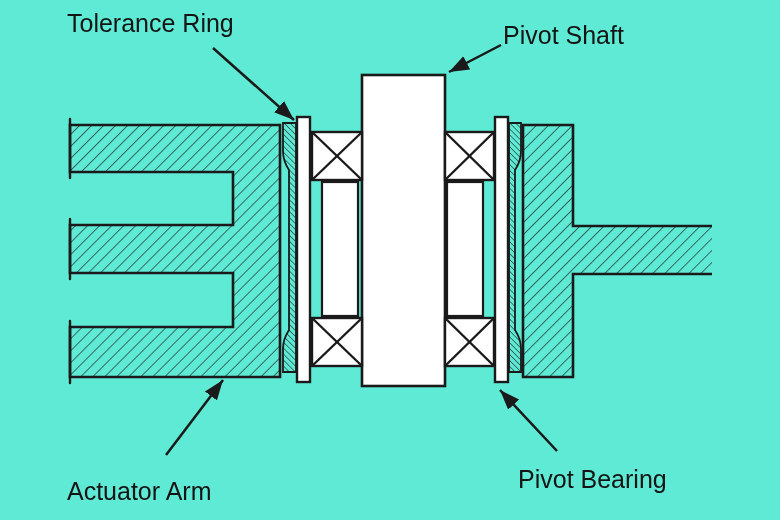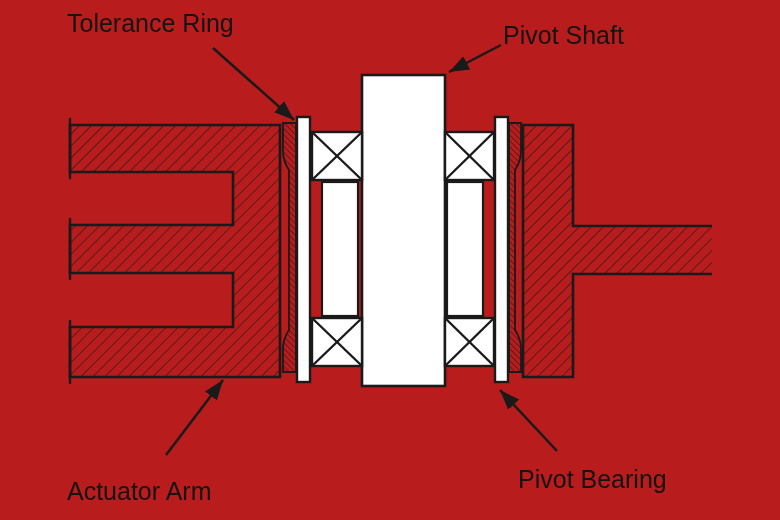--- a/index.html
+++ b/index.html
@@ -1,19 +1,19 @@
 <!DOCTYPE html>
 <html><head>
 <meta charset="utf-8">
 <style>
   html,body{margin:0;padding:0;background:#ffffff;}
   .canvas{
     position:relative;
     width:780px;height:520px;
-    background:#b91c1c;
+    background:#5eead4;
     font-family:"Liberation Sans", sans-serif;
     overflow:hidden;
   }
   svg text{
     font-family:"Liberation Sans", sans-serif;
     font-size:25px;
     fill:#141414;
   }
 </style>
 </head>

